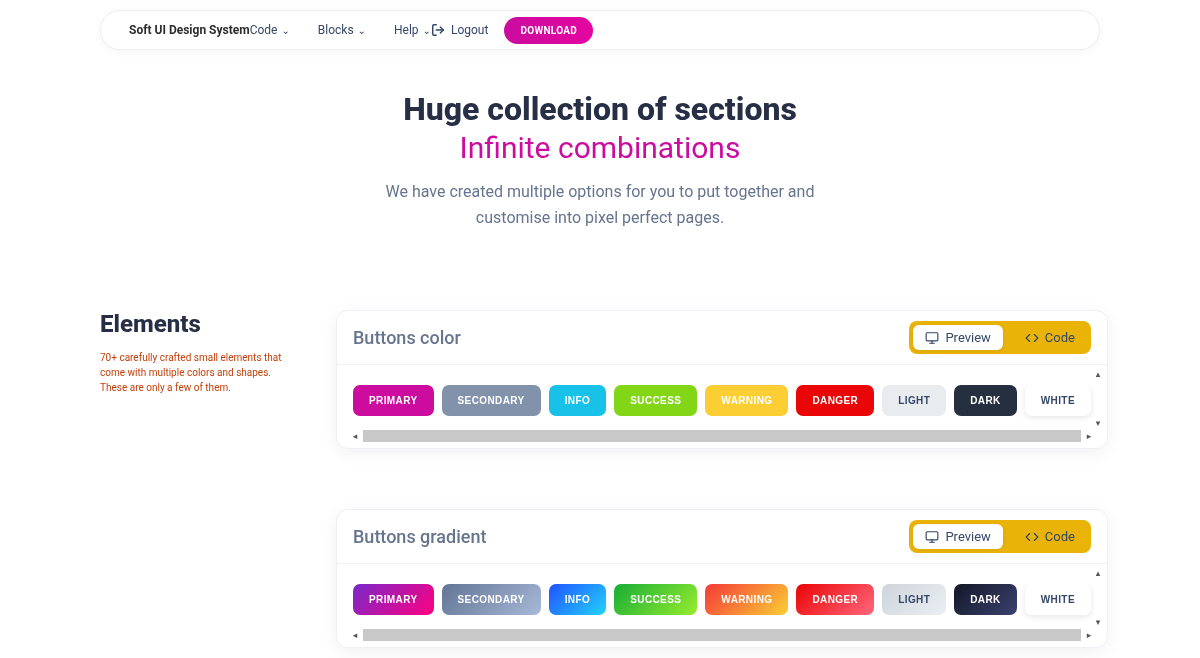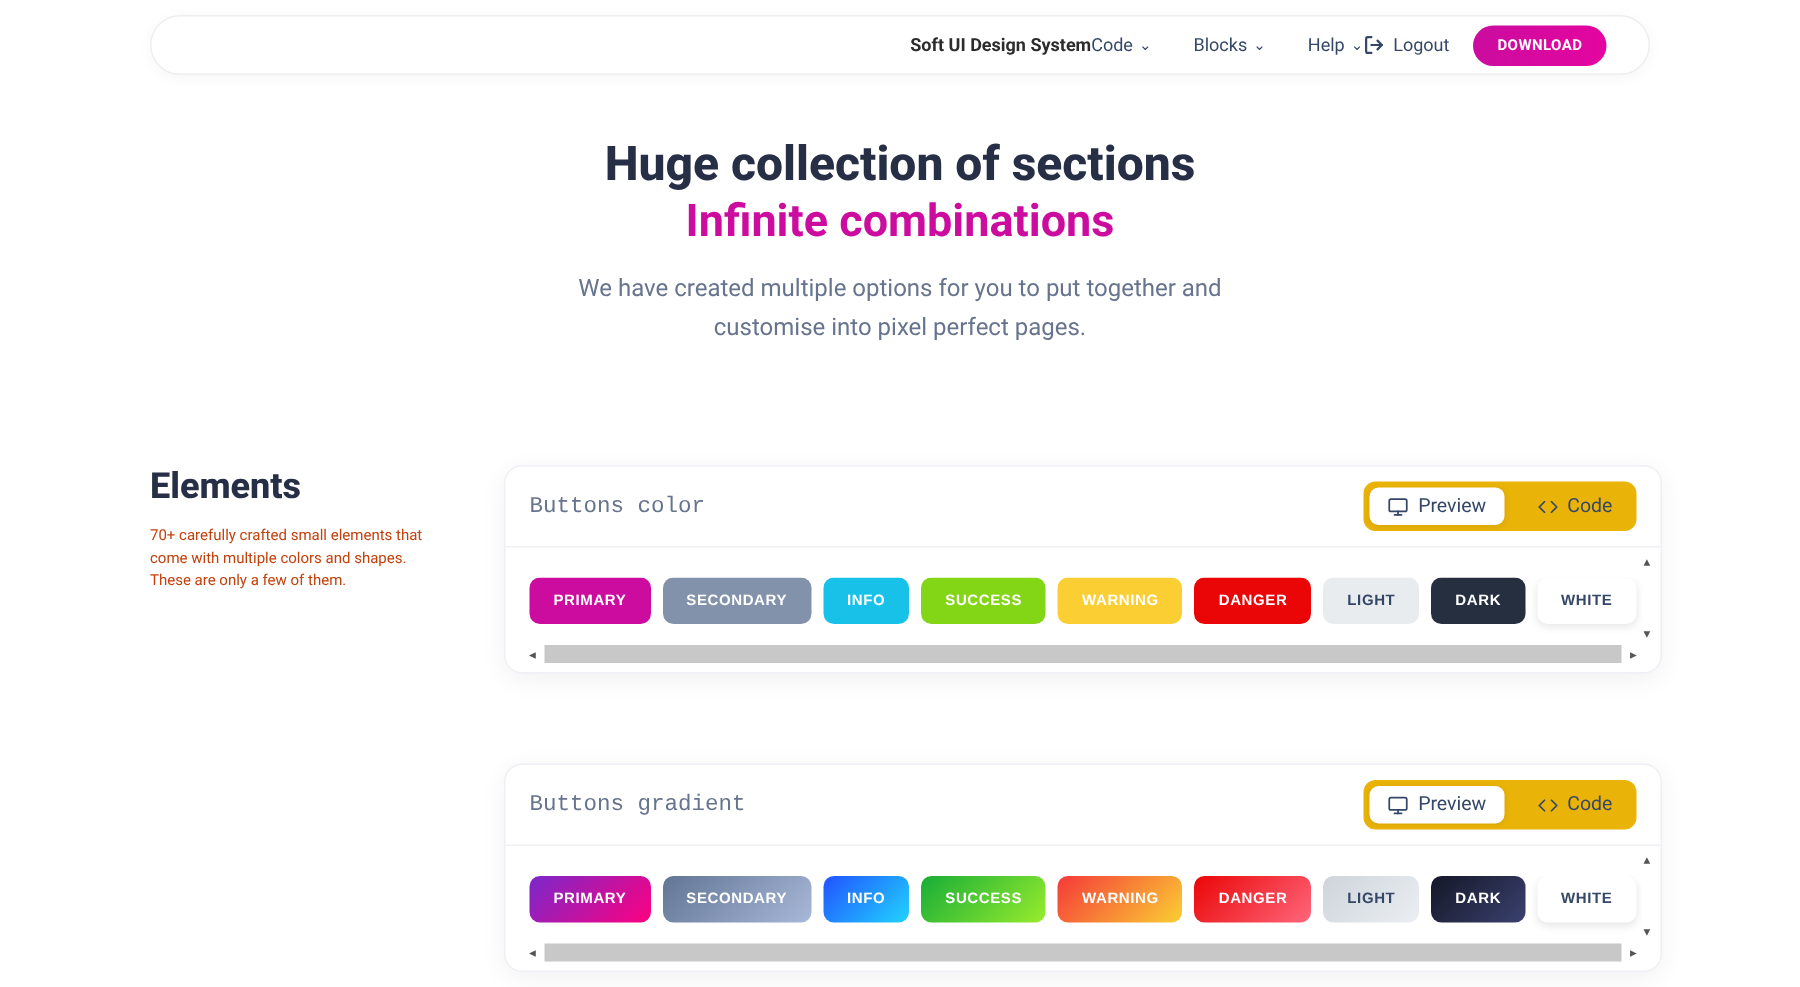--- a/index.html
+++ b/index.html
@@ -9,21 +9,21 @@
     color: #344767;
     width: 1200px;
     height: 658px;
     overflow: hidden;
   }
   .navbar {
     margin: 10px 100px 0;
     padding: 8px 28px;
     display: flex;
     align-items: center;
-    justify-content: flex-end;
+    justify-content: flex-start;
     border: 1px solid #eee;
     border-radius: 28px;
     background: #fff;
     box-shadow: 0 2px 10px rgba(0,0,0,0.04);
     height: 40px;
   }
   .brand {
     font-weight: 700;
     font-size: 12px;
     color: #2c2c2c;
@@ -68,21 +68,21 @@
     text-align: center;
     margin-top: 40px;
   }
   .hero h1 {
     font-size: 32px;
     font-weight: 800;
     color: #262f45;
   }
   .hero h2 {
     font-size: 30px;
-    font-weight: 700;
+    font-weight: 400;
     color: #cb0c9f;
     margin-top: 2px;
   }
   .hero p {
     margin-top: 14px;
     font-size: 16px;
     color: #67748e;
     line-height: 1.6;
   }
   .content {
@@ -119,24 +119,23 @@
     overflow: hidden;
   }
   .panel-head {
     display: flex;
     align-items: center;
     justify-content: space-between;
     padding: 10px 16px;
     border-bottom: 1px solid #eef0f5;
   }
   .panel-title {
-    font-size: 15px;
+    font-size: 18px;
     color: #67748e;
     font-weight: 500;
-    font-family: Liberation Mono, monospace;
   }
   .panel-tabs {
     display: flex;
     gap: 10px;
     background: #eab308;
     border-radius: 8px;
     padding: 4px;
   }
   .tab {
     display: flex;

